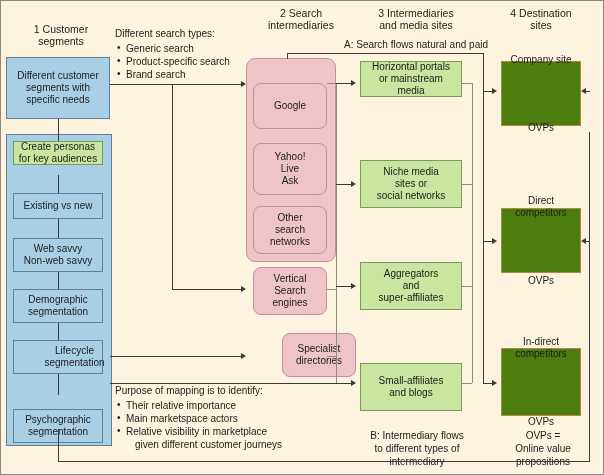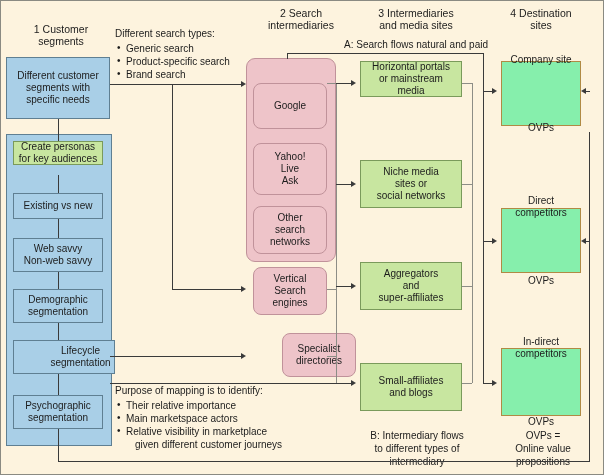--- a/index.html
+++ b/index.html
@@ -24,21 +24,21 @@
 
   
   .box{position:absolute;box-sizing:border-box;display:flex;flex-direction:column;
        align-items:center;justify-content:center;text-align:center;line-height:1.2;
        font-size:10px;white-space:pre-line;}
   .blue{background:#a9cfe7;border:1px solid #5f7f92;}
   .bluewrap{background:#a9cfe7;border:1px solid #5f7f92;}
   .green{background:#c8e6a0;border:1px solid #7a9a5b;}
   .pinkwrap{background:#eec4c9;border:1px solid #c0929a;border-radius:9px;}
   .pink{background:#eec4c9;border:1px solid #c0929a;border-radius:8px;}
-  .orange{background:#86efac;border:1px solid #b08a44;gap:34px;}
+  .orange{background:#4d7c0f;border:1px solid #b08a44;gap:34px;}
 
   
   .ln{position:absolute;background:#3a3a3a;}
   .lnh{height:1px;}
   .lnv{width:1px;}
   .lng{position:absolute;background:#8d8d86;}
   .arw{position:absolute;width:0;height:0;border-style:solid;}
   .arw-r{border-width:3.5px 0 3.5px 5.5px;border-color:transparent transparent transparent #3a3a3a;}
   .arw-l{border-width:3.5px 5.5px 3.5px 0;border-color:transparent #3a3a3a transparent transparent;}
   .ovp{margin-top:22px;}
@@ -92,23 +92,23 @@
 
   <div class="bluewrap" style="position:absolute;left:5px;top:133px;width:104px;height:310px;"></div>
 
   <div class="box green" style="left:12px;top:140px;width:90px;height:24px;">Create personas
 for key audiences</div>
   <div class="box blue" style="left:12px;top:192px;width:90px;height:26px;">Existing vs new</div>
   <div class="box blue" style="left:12px;top:237px;width:90px;height:34px;">Web savvy
 Non-web savvy</div>
   <div class="box blue" style="left:12px;top:288px;width:90px;height:34px;">Demographic
 segmentation</div>
-  <div class="box blue" style="left:12px;top:339px;width:102px;height:34px;padding-left:33px;">Lifecycle
+  <div class="box blue" style="left:12px;top:339px;width:90px;height:34px;padding-left:33px;">Lifecycle
 segmentation</div>
-  <div class="box blue" style="left:12px;top:394px;width:90px;height:34px;">Psychographic
+  <div class="box blue" style="left:12px;top:408px;width:90px;height:34px;">Psychographic
 segmentation</div>
 
   <div class="ln lnv" style="left:57px;top:118px;height:22px;"></div>
   <div class="ln lnv" style="left:57px;top:174px;height:18px;"></div>
   <div class="ln lnv" style="left:57px;top:218px;height:19px;"></div>
   <div class="ln lnv" style="left:57px;top:271px;height:17px;"></div>
   <div class="ln lnv" style="left:57px;top:322px;height:17px;"></div>
   <div class="ln lnv" style="left:57px;top:373px;height:21px;"></div>
   <div class="ln lnv" style="left:57px;top:428px;height:33px;"></div>
   <div class="ln lnh" style="left:57px;top:460px;width:532px;"></div>

